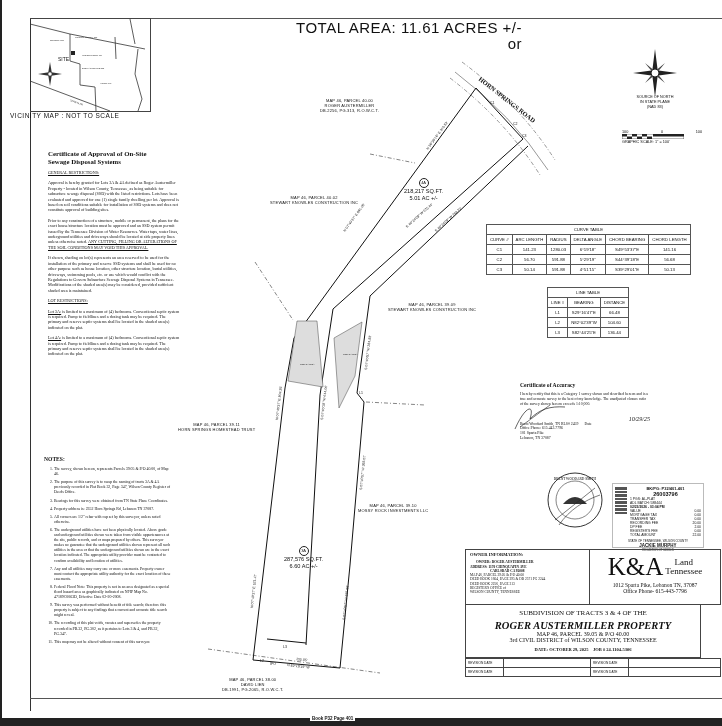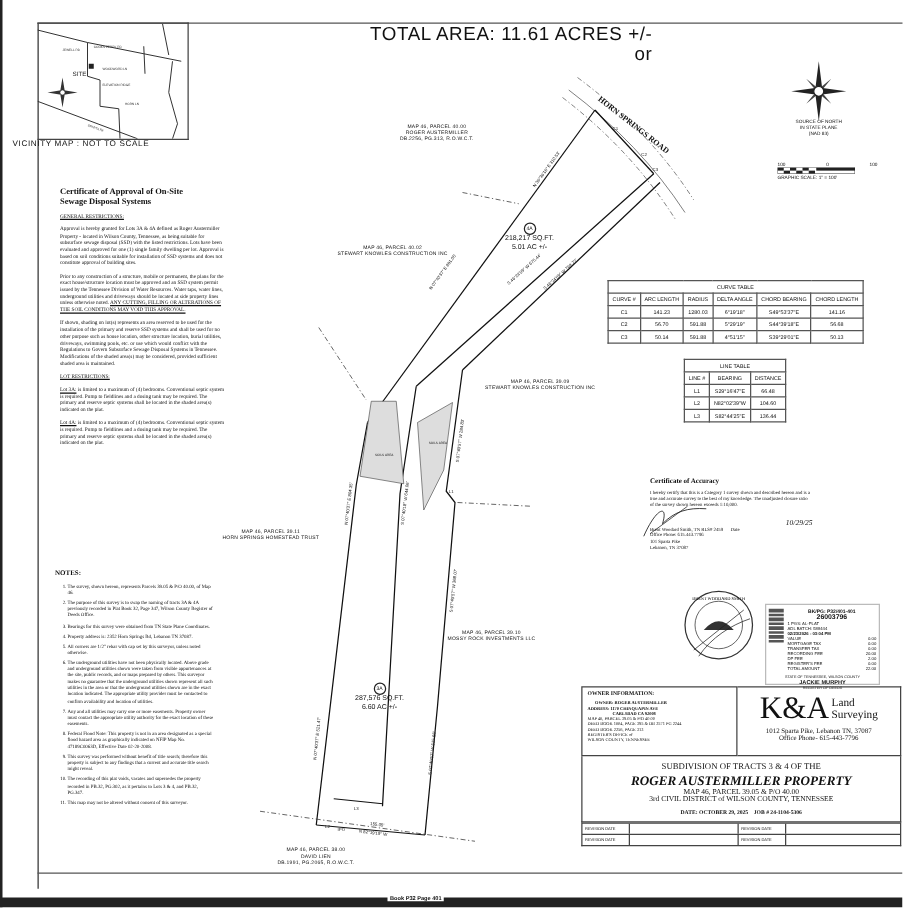--- a/index.html
+++ b/index.html
@@ -21,21 +21,21 @@
   .notes ol{margin:0;padding-left:10px;}
   .notes li{margin-bottom:3px;}
   table.plat{border-collapse:collapse;font-size:4.3px;text-align:center;}
   table.plat td, table.plat th{border:0.8px solid #555;padding:2px 3px;font-weight:normal;white-space:nowrap;}
   .curve{left:486px;top:224px;}
   .line-tbl{left:547px;top:287px;}
   .accuracy{left:520px;top:383px;width:130px;font-size:3.8px;line-height:4.9px;}
   .accuracy h4{margin:0 0 4px 0;font-size:5.6px;}
   .owner-box{left:465px;top:549px;width:125px;height:56px;border:1px solid #444;font-size:3.5px;line-height:4.3px;padding:3px 4px;box-sizing:border-box;}
   .ka-box{left:590px;top:549px;width:131px;height:56px;border:1px solid #444;border-left:none;box-sizing:border-box;text-align:center;font-family:Liberation Serif, serif;}
-  .sub-box{left:465px;top:605px;width:256px;height:53px;border:1px solid #444;border-top:none;box-sizing:border-box;text-align:center;}
+  .sub-box{left:465px;top:605px;width:236px;height:53px;border:1px solid #444;border-top:none;box-sizing:border-box;text-align:center;}
   .rev-table{left:465px;top:658px;width:256px;}
   .rev-row{display:flex;height:8px;border:0.8px solid #444;border-top:none;font-size:3.2px;}
   .rev-row div{border-right:0.8px solid #444;padding-left:2px;line-height:8px;}
   .recording{left:612px;top:483px;width:90px;height:63px;border:1px solid #bbb;font-size:3.4px;}
   .plat-label{font-size:4px;text-align:center;letter-spacing:0.2px;white-space:nowrap;}
   .lot-label{font-size:5.6px;text-align:center;line-height:6.5px;}
   .lot-circle{display:inline-block;width:8px;height:8px;border:0.8px solid #222;border-radius:50%;font-size:4px;line-height:8px;}
   .footer-text{left:310px;top:716px;font-size:4.5px;font-weight:bold;color:#111;z-index:2;background:#fff;padding:0 2px;}
 </style>
 </head>
@@ -400,23 +400,23 @@
   <div>MAP 46, PARCEL 39.05 &amp; P/O 40.00</div>
   <div>DEED BOOK 1604, PAGE 395 &amp; DB 2571 PG 2244</div>
   <div>DEED BOOK 2256, PAGE 313</div>
   <div>REGISTER'S OFFICE of</div>
   <div>WILSON COUNTY, TENNESSEE</div>
 </div>
 
 <div class="abs ka-box serif">
   <div style="display:flex;align-items:center;justify-content:center;margin-top:4px;">
     <span style="font-size:25px;line-height:26px;">K&amp;A</span>
-    <span style="font-size:9px;line-height:9px;text-align:left;margin-left:2px;">
+    <span style="font-size:9px;line-height:9px;text-align:center;margin-left:2px;">
       <span>Land</span><br>
-      <span>Surveying</span>
+      <span>Tennessee</span>
     </span>
   </div>
   <div style="font-size:5.5px;margin-top:2px;">1012 Sparta Pike, Lebanon TN, 37087</div>
   <div style="font-size:5.5px;">Office Phone- 615-443-7796</div>
 </div>
 
 <div class="abs sub-box serif">
   <div style="font-size:7px;margin-top:4px;">SUBDIVISION OF TRACTS 3 &amp; 4 OF THE</div>
   <div style="font-size:10.5px;font-weight:bold;margin-top:3px;font-style:italic;">ROGER AUSTERMILLER PROPERTY</div>
   <div style="font-size:6px;">MAP 46, PARCEL 39.05  &amp; P/O 40.00</div>

